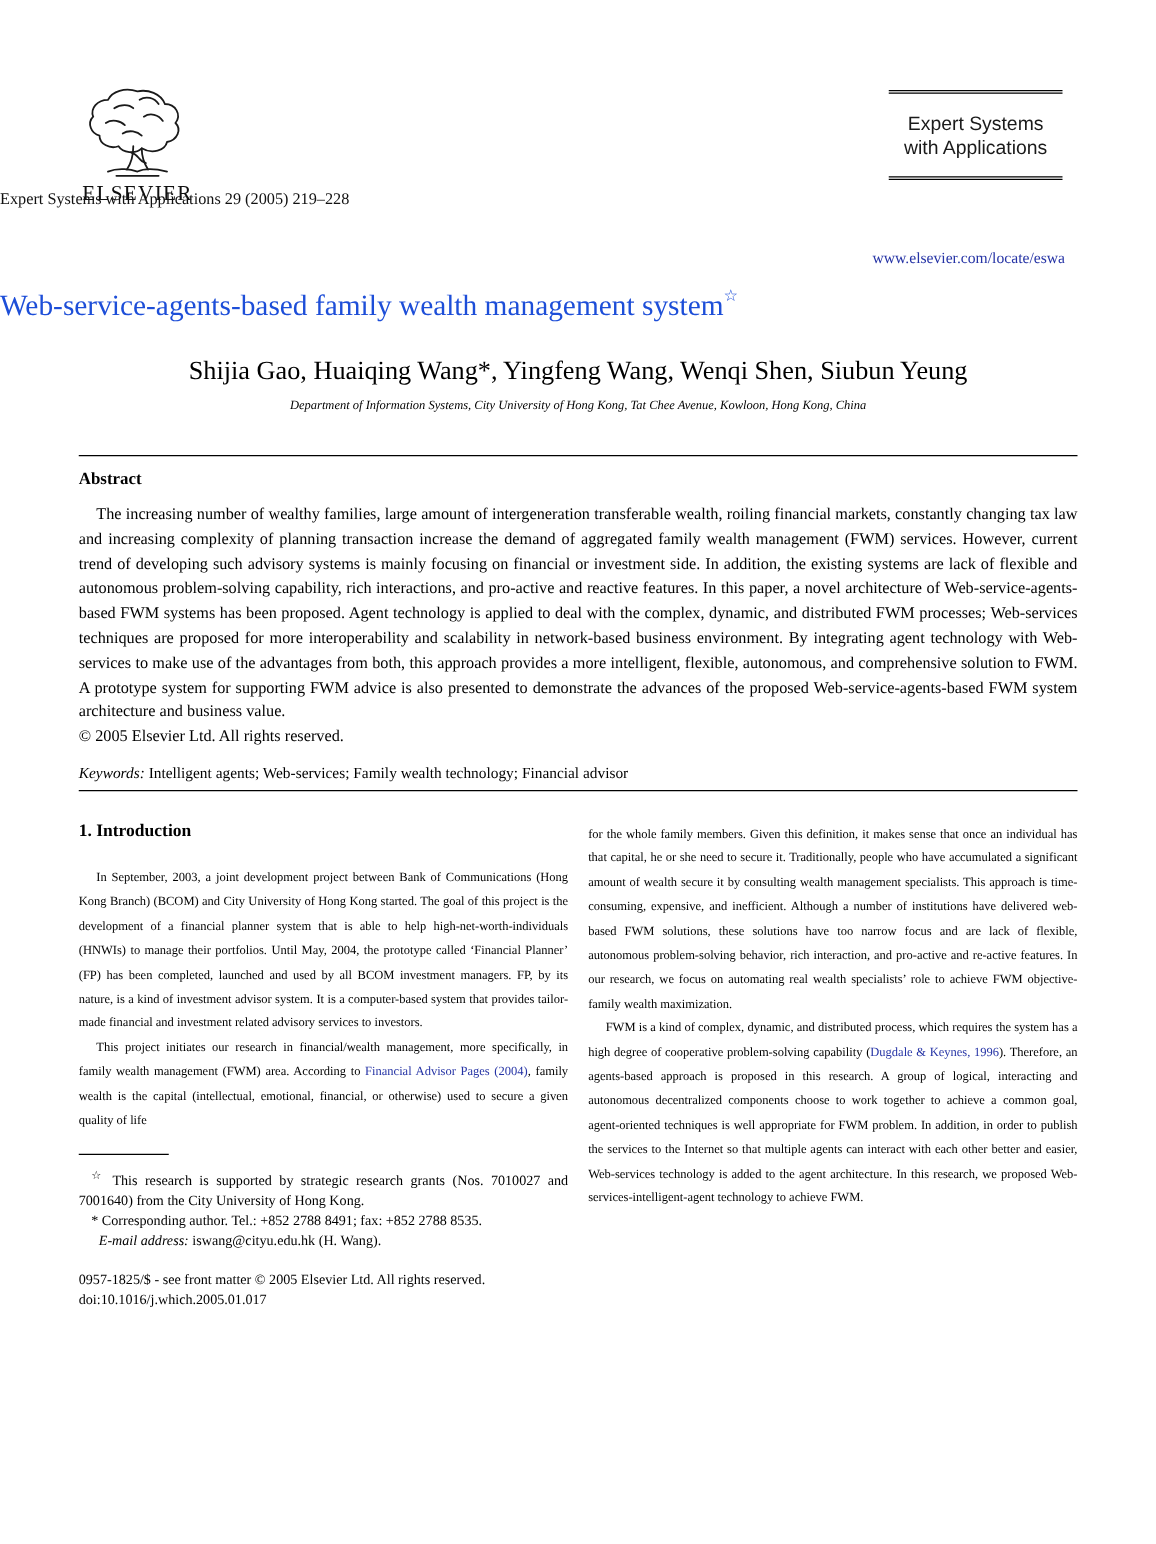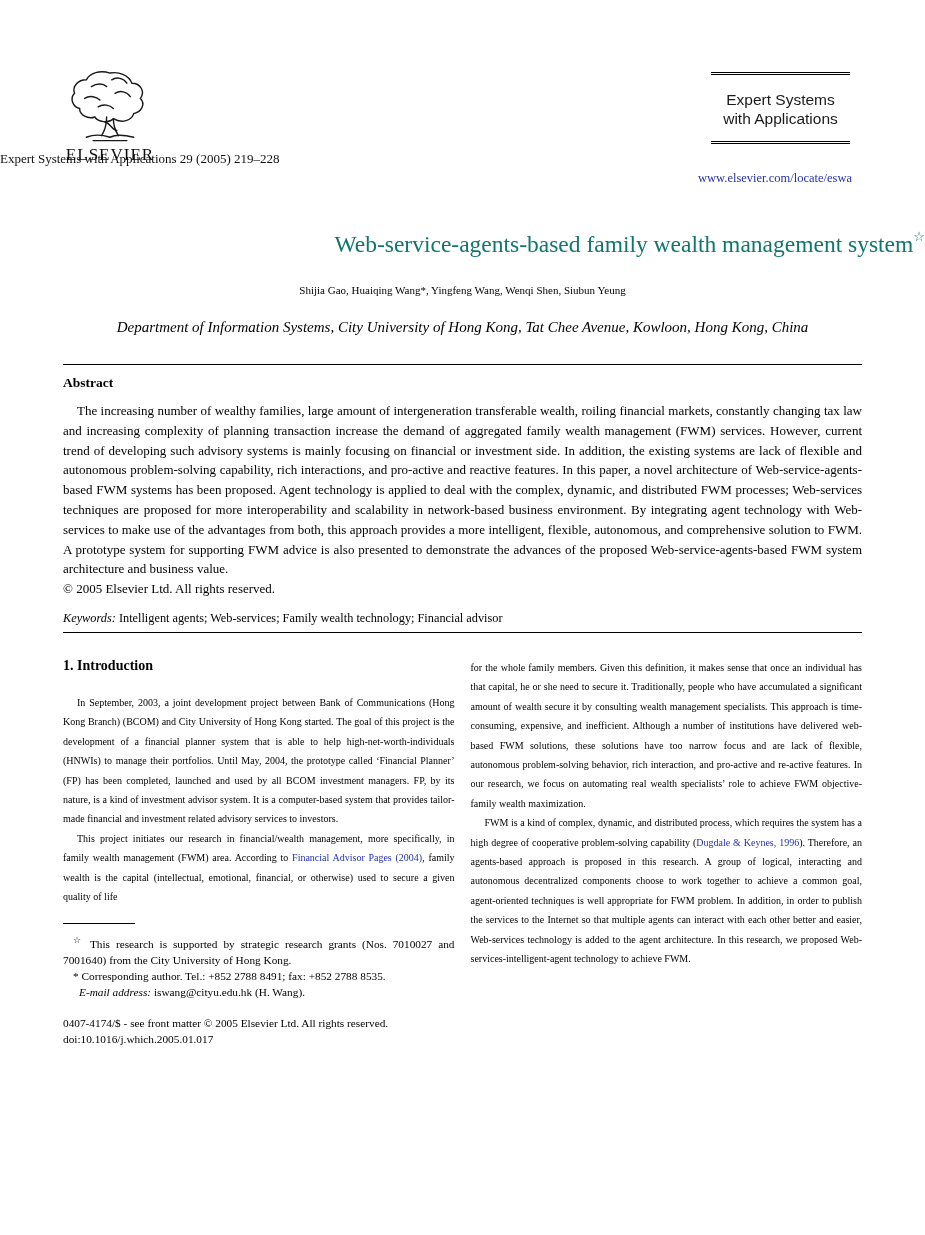--- a/index.html
+++ b/index.html
@@ -33,30 +33,30 @@
     font-size:15.5px; line-height:19px; font-weight:500; color:#1a1a1a;
   }
   .website {
     position:absolute; top:171px; right:73px;
     font-size:12.5px; text-decoration:none; cursor:pointer;
   }
 
   
   .title {
     position:absolute; top:231px; left:0; width:100%;
-    text-align:right; font-size:23.5px; font-weight:400; color:#0f766e;
+    text-align:left; font-size:23.5px; font-weight:400; color:#1d4ed8;
   }
   .title sup { font-size:13px; position:relative; top:-2px; }
   .authors {
     position:absolute; top:284px; left:0; width:100%;
-    text-align:center; font-size:11px;
+    text-align:center; font-size:21px;
   }
   .affiliation {
     position:absolute; top:319px; left:0; width:100%;
-    text-align:center; font-size:15px; font-style:italic;
+    text-align:center; font-size:10px; font-style:italic;
   }
 
   
   .rule { position:absolute; left:63px; width:799px; border-top:1.5px solid #000; }
   .rule-abstract-top { top:364px; }
   .rule-keywords-bottom { top:632px; }
   .abstract-heading { position:absolute; top:375px; left:63px; font-size:13.5px; font-weight:bold; }
   .abstract-body {
     position:absolute; top:401px; left:63px; width:799px;
     font-size:13px; line-height:19.8px; text-align:justify;
@@ -70,21 +70,21 @@
     position:absolute; top:658px; left:63px; width:799px;
     display:flex; gap:16px;
   }
   .col { flex:1; min-width:0; }
   .section-heading { font-size:14px; font-weight:bold; margin-bottom:19px; }
   .col p {
     font-size:10px; line-height:19.4px; text-align:justify;
     text-indent:14px; margin:0;
   }
   .col p.noindent { text-indent:0; }
-  a.cite, .website { color:#2533a5; }
+  a.cite, .website { color:#2533a5;margin-top:28px; }
   a.cite { text-decoration:none; cursor:pointer; }
 
   
   .footnotes { margin-top:17px; }
   .fn-sep { width:72px; border-top:1px solid #000; margin-bottom:9px; }
   .footnotes p {
     font-size:11.3px; line-height:15.9px; text-align:justify;
     text-indent:10px; margin:0;
   }
   .footnotes p.email-line { text-indent:16px; }
@@ -151,21 +151,21 @@
       <h2 class="section-heading">1. Introduction</h2>
       <p>In September, 2003, a joint development project between Bank of Communications (Hong Kong Branch) (BCOM) and City University of Hong Kong started. The goal of this project is the development of a financial planner system that is able to help high-net-worth-individuals (HNWIs) to manage their portfolios. Until May, 2004, the prototype called ‘Financial Planner’ (FP) has been completed, launched and used by all BCOM investment managers. FP, by its nature, is a kind of investment advisor system. It is a computer-based system that provides tailor-made financial and investment related advisory services to investors.</p>
       <p><span>This project initiates our research in financial/wealth management, more specifically, in family wealth management (FWM) area. According to </span><a class="cite">Financial Advisor Pages (2004)</a><span>, family wealth is the capital (intellectual, emotional, financial, or otherwise) used to secure a given quality of life</span></p>
 
       <div class="footnotes">
         <div class="fn-sep"></div>
         <p><span class="fn-star">☆</span><span> This research is supported by strategic research grants (Nos. 7010027 and 7001640) from the City University of Hong Kong.</span></p>
         <p>* Corresponding author. Tel.: +852 2788 8491; fax: +852 2788 8535.</p>
         <p class="email-line"><span class="email-label">E-mail address:</span><span> iswang@cityu.edu.hk (H. Wang).</span></p>
         <div class="imprint">
-          <p>0407-4174/$ - see front matter © 2005 Elsevier Ltd. All rights reserved.</p>
+          <p>0957-1825/$ - see front matter © 2005 Elsevier Ltd. All rights reserved.</p>
           <p>doi:10.1016/j.which.2005.01.017</p>
         </div>
       </div>
     </div>
 
     <div class="col">
       <p class="noindent">for the whole family members. Given this definition, it makes sense that once an individual has that capital, he or she need to secure it. Traditionally, people who have accumulated a significant amount of wealth secure it by consulting wealth management specialists. This approach is time-consuming, expensive, and inefficient. Although a number of institutions have delivered web-based FWM solutions, these solutions have too narrow focus and are lack of flexible, autonomous problem-solving behavior, rich interaction, and pro-active and re-active features. In our research, we focus on automating real wealth specialists’ role to achieve FWM objective-family wealth maximization.</p>
       <p><span>FWM is a kind of complex, dynamic, and distributed process, which requires the system has a high degree of cooperative problem-solving capability (</span><a class="cite">Dugdale &amp; Keynes, 1996</a><span>). Therefore, an agents-based approach is proposed in this research. A group of logical, interacting and autonomous decentralized components choose to work together to achieve a common goal, agent-oriented techniques is well appropriate for FWM problem. In addition, in order to publish the services to the Internet so that multiple agents can interact with each other better and easier, Web-services technology is added to the agent architecture. In this research, we proposed Web-services-intelligent-agent technology to achieve FWM.</span></p>
     </div>
 

